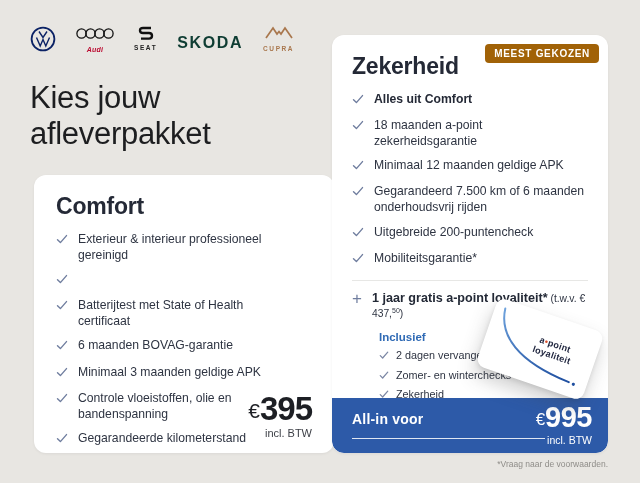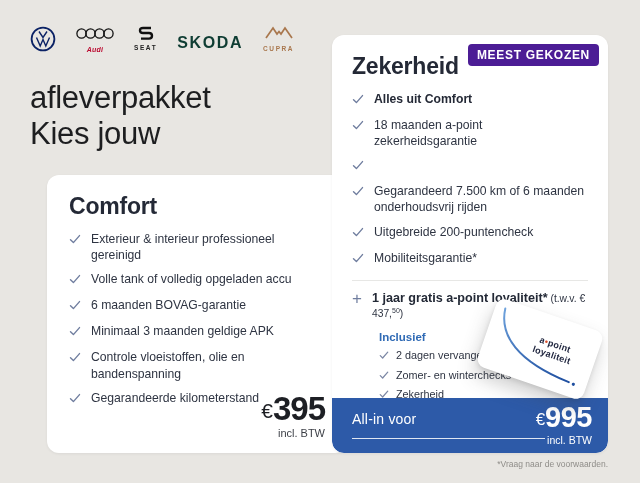--- a/index.html
+++ b/index.html
@@ -13,61 +13,61 @@
   .logo-sub.audi{color:#bb0a30;letter-spacing:.2px;font-style:italic;font-size:7px;}
   .logo-sub.cupra{color:#a9774d;}
   .skoda-word{font-size:16px;font-weight:bold;letter-spacing:1.6px;color:#0f3d33;margin-top:8px;}
   .seat-s{font-size:13px;font-weight:bold;color:#111;line-height:1;}
 
   
   .heading{position:absolute;left:30px;top:80px;font-size:31px;line-height:1.17;color:#1d1e20;font-weight:500;letter-spacing:-.3px;}
 
   
   .card{position:absolute;background:#fff;border-radius:12px;box-shadow:0 1px 3px rgba(0,0,0,.06);}
-  .card-comfort{left:47px;top:175px;width:300px;height:278px;}
+  .card-comfort{left:34px;top:175px;width:300px;height:278px;}
   .card-zekerheid{left:332px;top:35px;width:276px;height:418px;overflow:hidden;}
   .card-pad{padding:18px 20px 0 22px;}
   .card-title{font-size:23px;font-weight:bold;color:#242936;letter-spacing:-.2px;}
 
   .checklist{margin-top:11px;display:flex;flex-direction:column;gap:8px;}
   .check-item{display:flex;gap:10px;font-size:12.2px;color:#2e3442;line-height:1.32;}
   .check-item.bold{font-weight:bold;color:#242936;}
   .check-icon{flex:0 0 auto;margin-top:2px;color:#707e9f;}
   .check-item .txt{max-width:218px;}
 
   
   .price-block{position:absolute;right:22px;bottom:14px;text-align:right;color:#1d1f24;}
   .price-line{line-height:1;white-space:nowrap;}
   .price-cur{font-size:21px;font-weight:500;vertical-align:2px;}
   .price-val{font-size:33px;font-weight:600;letter-spacing:-1px;}
   .price-note{font-size:11px;color:#3c3f46;margin-top:2px;}
 
   
-  .badge{position:absolute;top:9px;right:9px;background:#4c1d95;color:#fff;font-size:12px;font-weight:bold;letter-spacing:.7px;padding:4px 9px;border-radius:4px;}
+  .badge{position:absolute;top:9px;right:9px;background:#a16207;color:#fff;font-size:10px;font-weight:bold;letter-spacing:.7px;padding:4px 9px;border-radius:4px;}
   .divider{border:none;border-top:1px solid #e7e7e5;margin:12px 0 10px 0;}
   .bonus-row{display:flex;gap:10px;align-items:flex-start;}
   .plus-icon{color:#707e9f;font-size:17px;line-height:1;margin-top:-1px;}
   .bonus-text{font-size:12.6px;font-weight:bold;color:#232936;line-height:1.25;}
   .bonus-note{font-size:10.3px;font-weight:normal;color:#2e3442;}
   .bonus-note sup{font-size:7px;}
   .inclusief{margin:9px 0 0 27px;}
   .inclusief-label{color:#2f6ab5;font-size:11.5px;font-weight:bold;}
   .sub-list{margin-top:6px;display:flex;flex-direction:column;gap:5px;max-width:165px;}
   .sub-item{display:flex;gap:7px;font-size:10.8px;color:#2e3442;line-height:1.25;}
   .sub-item .check-icon{margin-top:1px;color:#7d88a5;}
 
   
   .loyalty{position:absolute;left:152px;top:278px;width:112px;height:72px;background:#fff;border-radius:9px;transform:rotate(19deg);box-shadow:0 10px 18px rgba(70,70,70,.25),0 2px 4px rgba(0,0,0,.10);z-index:3;}
   .loyalty svg{position:absolute;left:0;top:0;}
   .loyalty-text{position:absolute;left:34px;top:22px;width:70px;text-align:center;font-size:9px;font-weight:bold;color:#20263f;line-height:1.25;letter-spacing:.3px;}
   .loyalty-dot{color:#d94f2b;}
 
   
   .allin{position:absolute;left:0;right:0;bottom:0;height:55px;background:#2d5aa8;border-radius:0 0 12px 12px;z-index:2;}
-  .allin-label{position:absolute;left:20px;top:13px;color:#fff;font-size:14px;font-weight:normal;letter-spacing:.2px;}
+  .allin-label{position:absolute;left:20px;top:13px;color:#fff;font-size:14px;font-weight:bold;letter-spacing:.2px;}
   .allin-underline{position:absolute;left:20px;top:40px;width:193px;border-top:1.5px solid rgba(255,255,255,.85);}
   .allin-price{position:absolute;right:16px;top:5px;text-align:right;color:#fff;line-height:1;white-space:nowrap;}
   .allin-cur{font-size:17px;vertical-align:2px;}
   .allin-val{font-size:29px;font-weight:bold;letter-spacing:-.5px;}
   .allin-note{position:absolute;right:16px;top:36px;color:#fff;font-size:10.5px;}
 
   .footnote{position:absolute;right:32px;top:459px;font-size:8.5px;color:#8f8d89;}
 </style>
 </head>
 <body>
@@ -110,39 +110,44 @@
       <span>
         <svg width="30" height="14" viewBox="0 0 30 14">
           <path d="M2 12 L9 2 L13 8 L15 5.5 L17 8 L21 2 L28 12" fill="none" stroke="#a9774d" stroke-width="1.7"></path>
         </svg>
       </span>
       <span class="logo-sub cupra">CUPRA</span>
     </div>
   </div>
 
   <div class="heading">
+    <div>Kies jouw</div>
     <div>afleverpakket</div>
-    <div>Kies jouw</div>
   </div>
 
   <div class="card card-comfort">
     <div class="card-pad">
       <div class="card-title">Comfort</div>
       <div class="checklist">
         <div class="check-item">
           <span class="check-icon"><svg width="12" height="12" viewBox="0 0 12 12">
                 <polyline points="1.5,6.8 4.4,9.6 10.5,2.6" fill="none" stroke="currentColor" stroke-width="1.4" stroke-linecap="round" stroke-linejoin="round"></polyline>
               </svg></span>
           <span class="txt">Exterieur &amp; interieur professioneel gereinigd</span>
         </div>
         <div class="check-item">
           <span class="check-icon"><svg width="12" height="12" viewBox="0 0 12 12">
                 <polyline points="1.5,6.8 4.4,9.6 10.5,2.6" fill="none" stroke="currentColor" stroke-width="1.4" stroke-linecap="round" stroke-linejoin="round"></polyline>
               </svg></span>
-          <span class="txt">Volle tank of volledig opgeladen accu</span>
+        </div>
+        <div class="check-item">
+          <span class="check-icon"><svg width="12" height="12" viewBox="0 0 12 12">
+                <polyline points="1.5,6.8 4.4,9.6 10.5,2.6" fill="none" stroke="currentColor" stroke-width="1.4" stroke-linecap="round" stroke-linejoin="round"></polyline>
+              </svg></span>
+          <span class="txt">Batterijtest met State of Health certificaat</span>
         </div>
         <div class="check-item">
           <span class="check-icon"><svg width="12" height="12" viewBox="0 0 12 12">
                 <polyline points="1.5,6.8 4.4,9.6 10.5,2.6" fill="none" stroke="currentColor" stroke-width="1.4" stroke-linecap="round" stroke-linejoin="round"></polyline>
               </svg></span>
           <span class="txt">6 maanden BOVAG-garantie</span>
         </div>
         <div class="check-item">
           <span class="check-icon"><svg width="12" height="12" viewBox="0 0 12 12">
                 <polyline points="1.5,6.8 4.4,9.6 10.5,2.6" fill="none" stroke="currentColor" stroke-width="1.4" stroke-linecap="round" stroke-linejoin="round"></polyline>
@@ -185,20 +190,21 @@
         <div class="check-item">
           <span class="check-icon"><svg width="12" height="12" viewBox="0 0 12 12">
                 <polyline points="1.5,6.8 4.4,9.6 10.5,2.6" fill="none" stroke="currentColor" stroke-width="1.4" stroke-linecap="round" stroke-linejoin="round"></polyline>
               </svg></span>
           <span class="txt">18 maanden a-point zekerheidsgarantie</span>
         </div>
         <div class="check-item">
           <span class="check-icon"><svg width="12" height="12" viewBox="0 0 12 12">
                 <polyline points="1.5,6.8 4.4,9.6 10.5,2.6" fill="none" stroke="currentColor" stroke-width="1.4" stroke-linecap="round" stroke-linejoin="round"></polyline>
               </svg></span>
+          <span class="txt">Minimaal 12 maanden geldige APK</span>
         </div>
         <div class="check-item">
           <span class="check-icon"><svg width="12" height="12" viewBox="0 0 12 12">
                 <polyline points="1.5,6.8 4.4,9.6 10.5,2.6" fill="none" stroke="currentColor" stroke-width="1.4" stroke-linecap="round" stroke-linejoin="round"></polyline>
               </svg></span>
           <span class="txt">Gegarandeerd 7.500 km of 6 maanden onderhoudsvrij rijden</span>
         </div>
         <div class="check-item">
           <span class="check-icon"><svg width="12" height="12" viewBox="0 0 12 12">
                 <polyline points="1.5,6.8 4.4,9.6 10.5,2.6" fill="none" stroke="currentColor" stroke-width="1.4" stroke-linecap="round" stroke-linejoin="round"></polyline>

